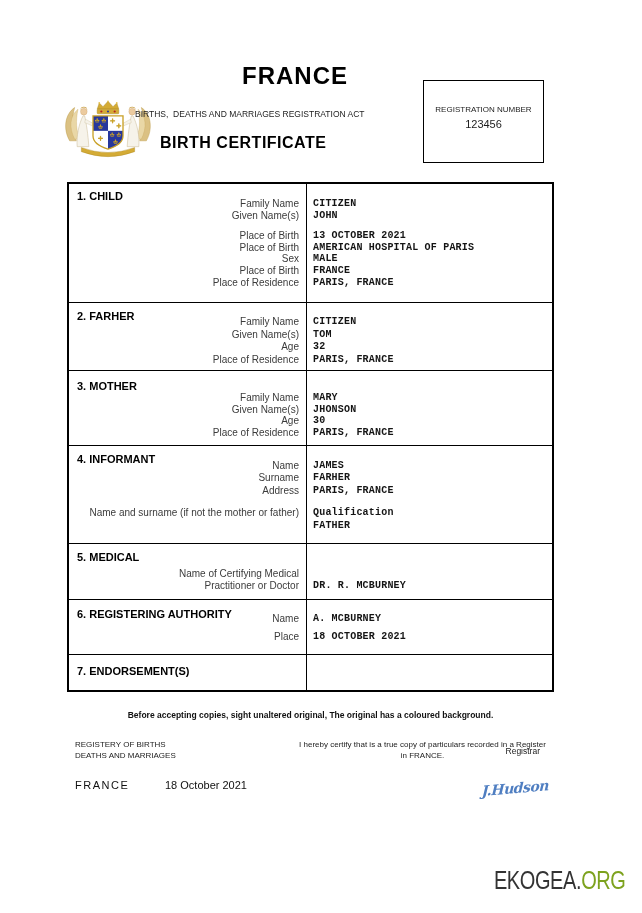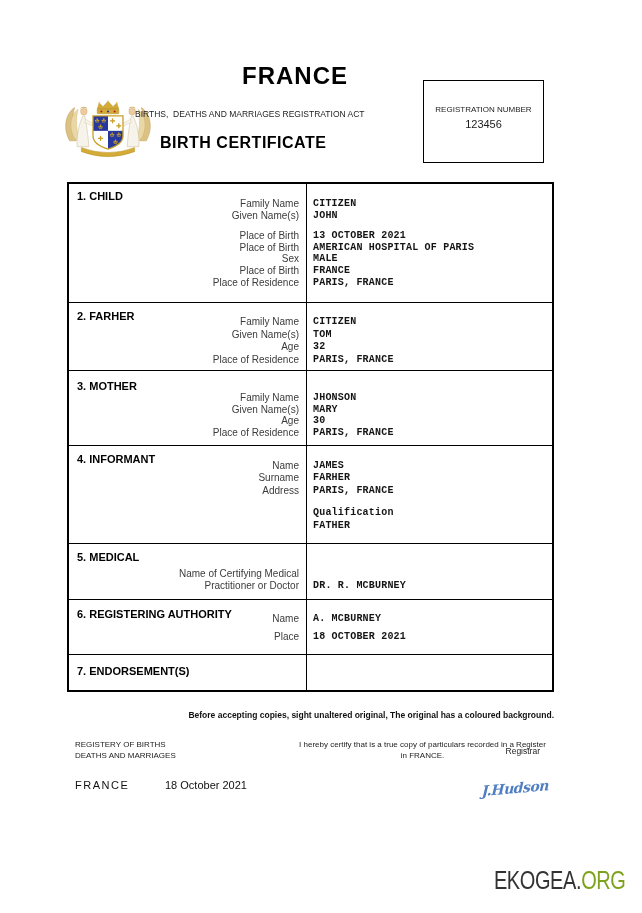--- a/index.html
+++ b/index.html
@@ -23,21 +23,21 @@
   .cr{flex:1;position:relative;}
   .st{position:absolute;left:8px;font-size:11px;font-weight:bold;white-space:nowrap;}
   .lines{font-size:10px;color:#3b3b3b;}
   .cl .lines{text-align:right;padding-right:7px;}
   .cr .lines{padding-left:6px;text-align:left;}
   .ln{height:var(--lh,11.6px);line-height:var(--lh,11.6px);white-space:nowrap;}
   .val{font-family:"Liberation Mono","DejaVu Sans Mono",monospace;font-weight:bold;color:#141414;
        font-size:10px;letter-spacing:.2px;}
 
   
-  .notice{left:67px;top:710px;width:487px;text-align:right;font-size:8.5px;font-weight:bold;color:#111;}
+  .notice{left:67px;top:710px;width:487px;text-align:center;font-size:8.5px;font-weight:bold;color:#111;}
   .registry{left:75px;top:740px;font-size:8px;color:#222;line-height:10.5px;}
   .certify{left:295px;top:740px;width:255px;font-size:8px;color:#222;line-height:10.5px;text-align:center;}
   .registrar{left:440px;top:746px;width:100px;text-align:right;font-size:8.5px;color:#222;}
   .f-country{left:75px;top:779px;font-size:11px;letter-spacing:1.5px;color:#111;}
   .f-date{left:165px;top:779px;font-size:11px;color:#111;}
   .sig{left:468px;top:780px;width:95px;text-align:center;font-family:"DejaVu Serif",serif;
        font-style:italic;font-weight:bold;font-size:14px;color:#4f7ec1;letter-spacing:-.5px;
        transform:rotate(-5deg) skewX(-8deg);}
 
   
@@ -174,36 +174,37 @@
         <div class="st" style="top:9px">3. MOTHER</div>
         <div class="lines" style="padding-top:21px">
           <div class="ln">Family Name</div>
           <div class="ln">Given Name(s)</div>
           <div class="ln">Age</div>
           <div class="ln">Place of Residence</div>
         </div>
       </div>
       <div class="cr">
         <div class="lines" style="padding-top:21px">
+          <div class="ln val">MARY</div>
           <div class="ln val">JHONSON</div>
-          <div class="ln val">MARY</div>
           <div class="ln val">30</div>
           <div class="ln val">PARIS, FRANCE</div>
         </div>
       </div>
     </div>
 
     <div class="sec" style="height:98px">
       <div class="cl">
         <div class="st" style="top:7px">4. INFORMANT</div>
         <div class="lines" style="padding-top:14px;--lh:12.4px">
           <div class="ln">Name</div>
           <div class="ln">Surname</div>
           <div class="ln">Address</div>
           <div class="ln" style="height:10px"></div>
+          <div class="ln">Name and surname (if not the mother or father)</div>
         </div>
       </div>
       <div class="cr">
         <div class="lines" style="padding-top:14px;--lh:12.4px">
           <div class="ln val">JAMES</div>
           <div class="ln val">FARHER</div>
           <div class="ln val">PARIS, FRANCE</div>
           <div class="ln" style="height:10px"></div>
           <div class="ln val">Qualification</div>
           <div class="ln val">FATHER</div>

